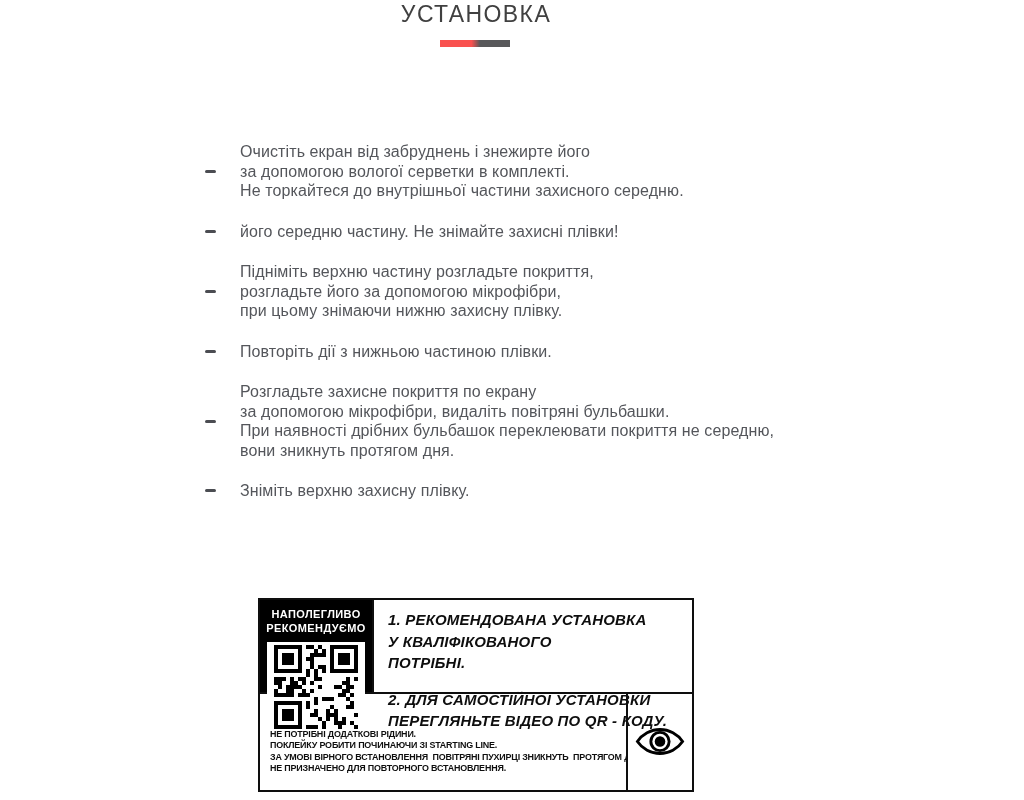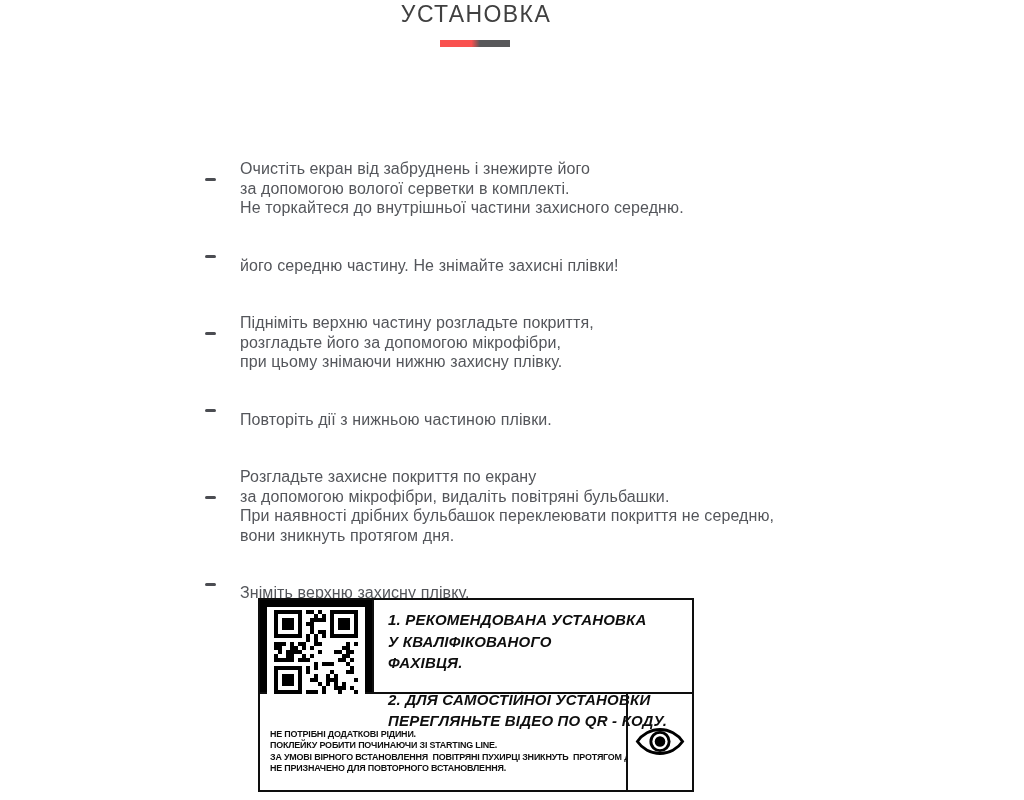--- a/index.html
+++ b/index.html
@@ -24,21 +24,21 @@
   }
 
   
   .instructions{
     position:absolute;left:205px;top:142px;width:680px;
     display:flex;flex-direction:column;gap:21px;
   }
   .item{display:flex;align-items:center;}
   .bullet-col{flex:0 0 35px;display:flex;align-items:center;}
   .dash{width:11px;height:3px;background:#4b4d52;border-radius:1.5px;}
-  .lines{font-size:16px;line-height:19.5px;color:var(--body-text);letter-spacing:0.1px;margin-top:17px;}
+  .lines{font-size:16px;line-height:19.5px;color:var(--body-text);letter-spacing:0.1px;}
 
   
   .notice-box{
     position:absolute;left:258px;top:598px;width:436px;height:194px;
     border:2px solid var(--ink);display:flex;flex-direction:column;color:var(--ink);background:#fff;
   }
   .box-top{flex:1;display:flex;border-bottom:2px solid var(--ink);min-height:0;}
   .box-left{flex:0 0 114px;background:#000;border-right:2px solid var(--ink);}
   .box-header{padding-top:8px;text-align:center;color:#fff;font-weight:bold;font-size:11px;line-height:13.5px;letter-spacing:0.4px;}
   .qr-frame{margin:7px auto 0;width:98px;height:90px;background:#fff;display:flex;align-items:center;justify-content:center;}
@@ -118,20 +118,24 @@
       <div class="lines">
         <div>Зніміть верхню захисну плівку.</div>
       </div>
     </div>
 
   </div>
 
   <div class="notice-box">
     <div class="box-top">
       <div class="box-left">
+        <div class="box-header">
+          <div>НАПОЛЕГЛИВО</div>
+          <div>РЕКОМЕНДУЄМО</div>
+        </div>
         <div class="qr-frame">
           <svg id="qr-svg" width="84" height="84" viewBox="0 0 84 84" shape-rendering="crispEdges">
               <rect x="32" y="0" width="4" height="4" fill="#000"></rect>
               <rect x="36" y="0" width="4" height="4" fill="#000"></rect>
               <rect x="44" y="0" width="4" height="4" fill="#000"></rect>
               <rect x="40" y="4" width="4" height="4" fill="#000"></rect>
               <rect x="48" y="4" width="4" height="4" fill="#000"></rect>
               <rect x="36" y="8" width="4" height="4" fill="#000"></rect>
               <rect x="40" y="8" width="4" height="4" fill="#000"></rect>
               <rect x="44" y="8" width="4" height="4" fill="#000"></rect>
@@ -238,21 +242,21 @@
               <rect x="0" y="56" width="28" height="28" fill="#000"></rect>
               <rect x="4" y="60" width="20" height="20" fill="#fff"></rect>
               <rect x="8" y="64" width="12" height="12" fill="#000"></rect>
             </svg>
         </div>
       </div>
       <div class="box-right">
         <div class="para">
           <div>1. РЕКОМЕНДОВАНА УСТАНОВКА</div>
           <div>У КВАЛІФІКОВАНОГО</div>
-          <div>ФАХІВЦЯ.</div>
+          <div>ПОТРІБНІ.</div>
         </div>
         <div class="para">
           <div>2. ДЛЯ САМОСТІЙНОЇ УСТАНОВКИ</div>
           <div>ПЕРЕГЛЯНЬТЕ ВІДЕО ПО QR - КОДУ.</div>
         </div>
       </div>
     </div>
     <div class="box-bottom">
       <div class="footnotes">
         <div class="fline">НЕ ПОТРІБНІ ДОДАТКОВІ РІДИНИ.</div>

